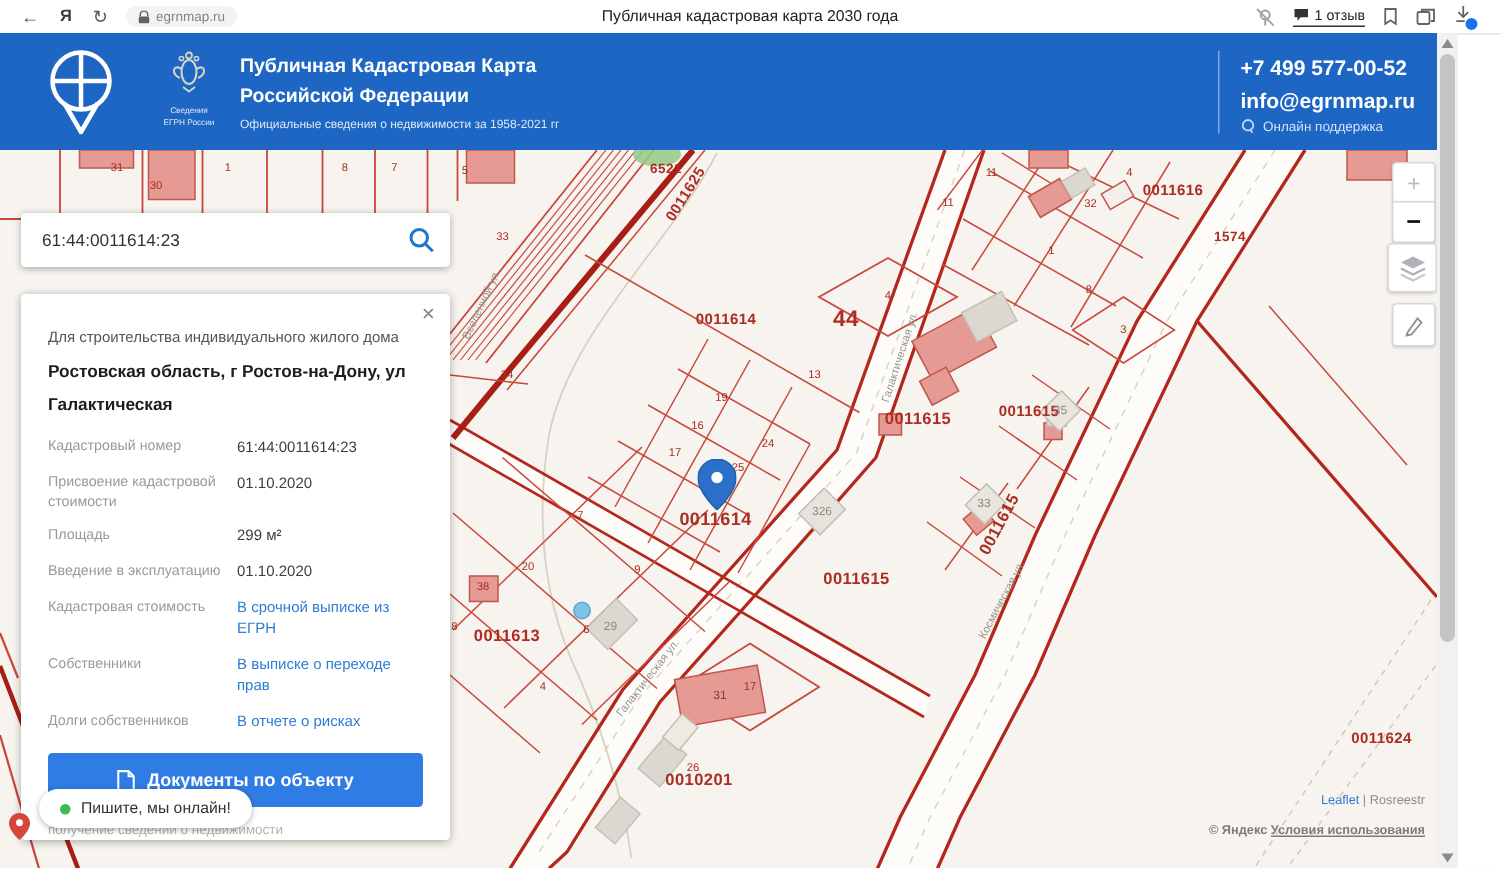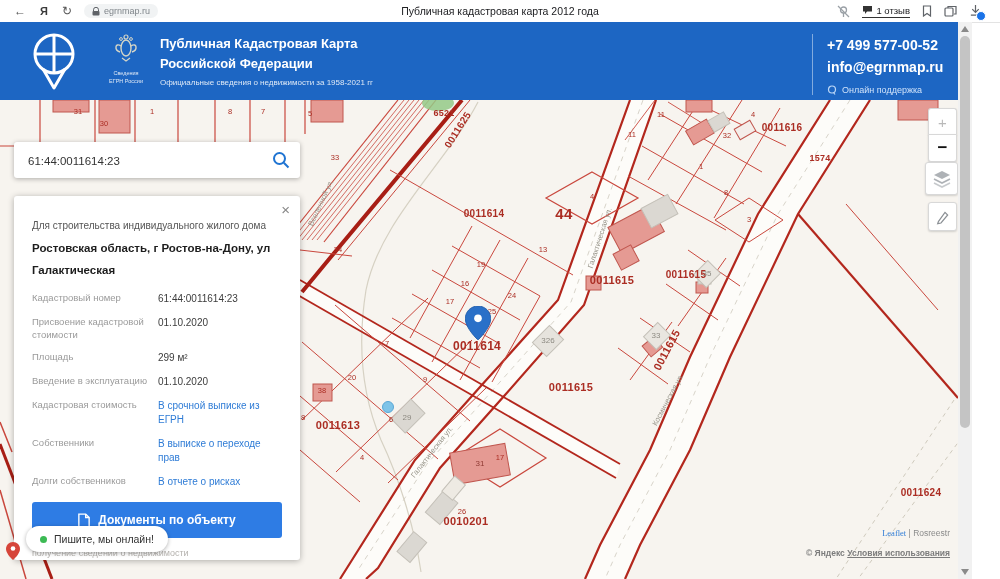--- a/index.html
+++ b/index.html
@@ -21,21 +21,21 @@
 
   
   .header{position:absolute;left:0;top:22px;width:958px;height:78px;background:#1d66c3;color:#fff;}
   .pin-logo{position:absolute;left:26px;top:8px;}
   .emblem-block{position:absolute;left:102px;top:10px;width:48px;text-align:center;}
   .emblem-caption{font-size:5.5px;line-height:1.4;color:rgba(255,255,255,.85);margin-top:2px;}
   .h-title{position:absolute;left:160px;top:12px;font-size:13px;font-weight:700;line-height:1.5;}
   .h-sub{position:absolute;left:160px;top:56px;font-size:8px;color:rgba(255,255,255,.85);}
   .h-right{position:absolute;left:812px;top:12px;width:150px;border-left:1px solid rgba(255,255,255,.45);padding-left:14px;}
   .h-phone,.h-email{font-size:14px;font-weight:700;line-height:1.6;}
-  .h-support{margin-top:6px;font-size:9px;color:#cfe2fa;display:flex;align-items:center;gap:5px;}
+  .h-support{font-size:9px;color:#cfe2fa;display:flex;align-items:center;gap:5px;}
 
   
   .map{position:absolute;left:0;top:100px;width:958px;height:479px;background:#f7f4ef;overflow:hidden;cursor:grab;}
   .map svg.geom{position:absolute;left:0;top:0;z-index:1;}
   .map-labels{position:absolute;inset:0;z-index:2;pointer-events:none;}
   .ml{position:absolute;color:#ab2d23;white-space:nowrap;line-height:1;}
   .ml-quarter{font-weight:600;letter-spacing:.3px;}
   .ml-parcel{font-size:7.5px;}
   .ml-gray{color:#8d8a82;}
   .ml-street{color:#98958a;font-size:7.5px;}
@@ -43,21 +43,21 @@
 
   .map-controls{position:absolute;z-index:5;}
   .ctl{position:absolute;background:#fff;border:1px solid #d8d8d8;border-radius:3px;
        box-shadow:0 1px 2px rgba(0,0,0,.15);display:flex;align-items:center;justify-content:center;cursor:pointer;}
   .zoom-in{left:928px;top:8px;width:27px;height:26px;color:#b9b9b9;font-size:15px;border-bottom:none;border-radius:3px 3px 0 0;}
   .zoom-out{left:928px;top:34px;width:27px;height:26px;color:#111;font-size:17px;font-weight:700;border-radius:0 0 3px 3px;}
   .layers-btn{left:925px;top:62px;width:31px;height:31px;}
   .pencil-btn{left:928px;top:102px;width:27px;height:27px;}
 
   .attrib1{position:absolute;right:8px;top:428px;z-index:4;font-size:8.5px;color:#8a8a8a;}
-  .attrib1 .lf{color:#2f7cd6;font-family:Liberation Serif, serif;}
+  .attrib1 .lf{color:#2f7cd6;}
   .attrib2{position:absolute;right:8px;top:448px;z-index:4;font-size:8.5px;color:#7c7c7c;font-weight:bold;}
   .attrib2 .terms{text-decoration:underline;}
 
   
   .search-panel{position:absolute;left:14px;top:142px;width:286px;height:36px;background:#fff;border-radius:3px;
                 box-shadow:0 1px 5px rgba(0,0,0,.3);z-index:10;}
   .search-input{position:absolute;left:12px;top:0;width:230px;height:36px;border:none;outline:none;
                 font-size:11.5px;color:#333;font-family:"Liberation Sans",sans-serif;background:transparent;}
   .search-btn{position:absolute;right:10px;top:9px;cursor:pointer;}
 
@@ -98,21 +98,21 @@
     <span class="bicon">←</span>
     <span class="ybrand">Я</span>
     <span class="bicon">↻</span>
     <span class="url-pill">
       <svg width="8" height="9" viewBox="0 0 8 9">
           <path d="M1.5 4V2.8a2.5 2.5 0 0 1 5 0V4" fill="none" stroke="#5f6368" stroke-width="1"></path>
           <rect x="0.5" y="4" width="7" height="4.5" rx="1" fill="#5f6368"></rect>
         </svg>
       <span>egrnmap.ru</span>
     </span>
-    <span class="page-title">Публичная кадастровая карта 2012 года</span>
+    <span class="page-title">Публичная кадастровая карта 2030 года</span>
     <div class="bar-right">
       <svg width="13" height="13" viewBox="0 0 13 13">
           <circle cx="6.5" cy="5" r="3" fill="none" stroke="#9aa0a6" stroke-width="1.3"></circle>
           <line x1="6.5" y1="8" x2="6.5" y2="12" stroke="#9aa0a6" stroke-width="1.3"></line>
           <line x1="1" y1="1" x2="12" y2="12" stroke="#9aa0a6" stroke-width="1.2"></line>
         </svg>
       <span class="review">
         <svg width="11" height="10" viewBox="0 0 11 10">
             <path d="M1 1h9v5.5H5L3 9V6.5H1z" fill="#333"></path>
           </svg>

